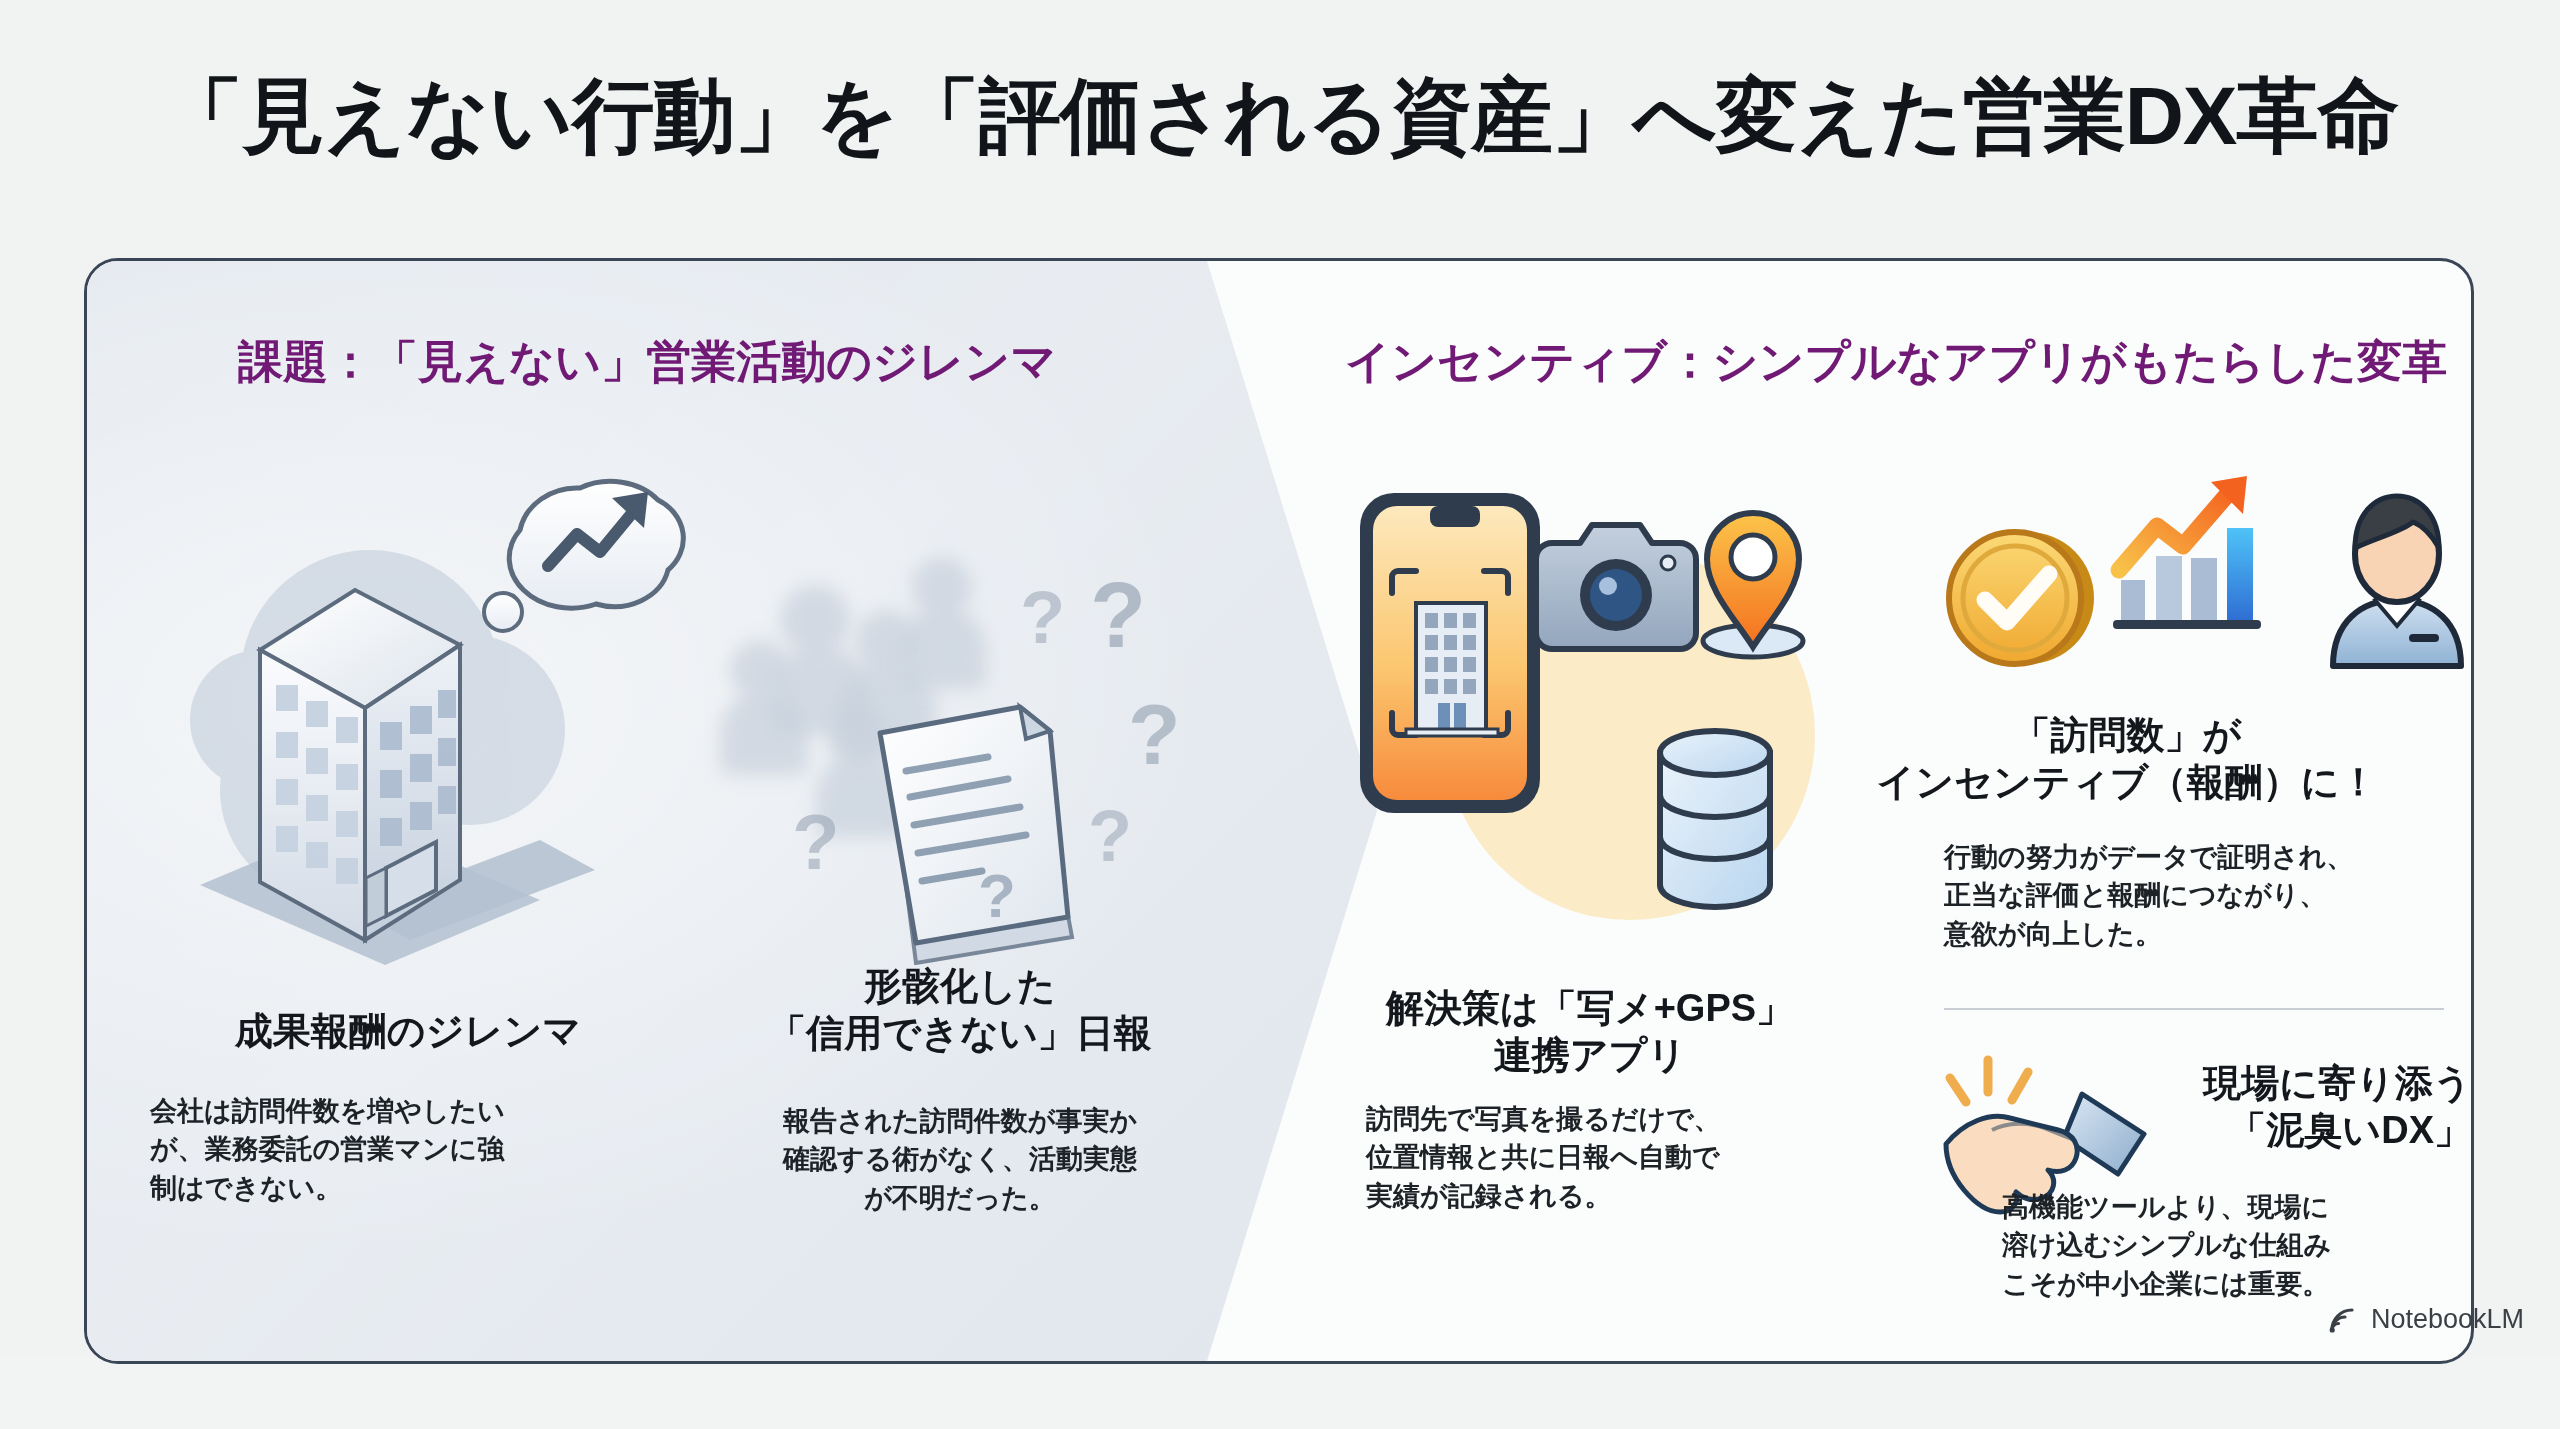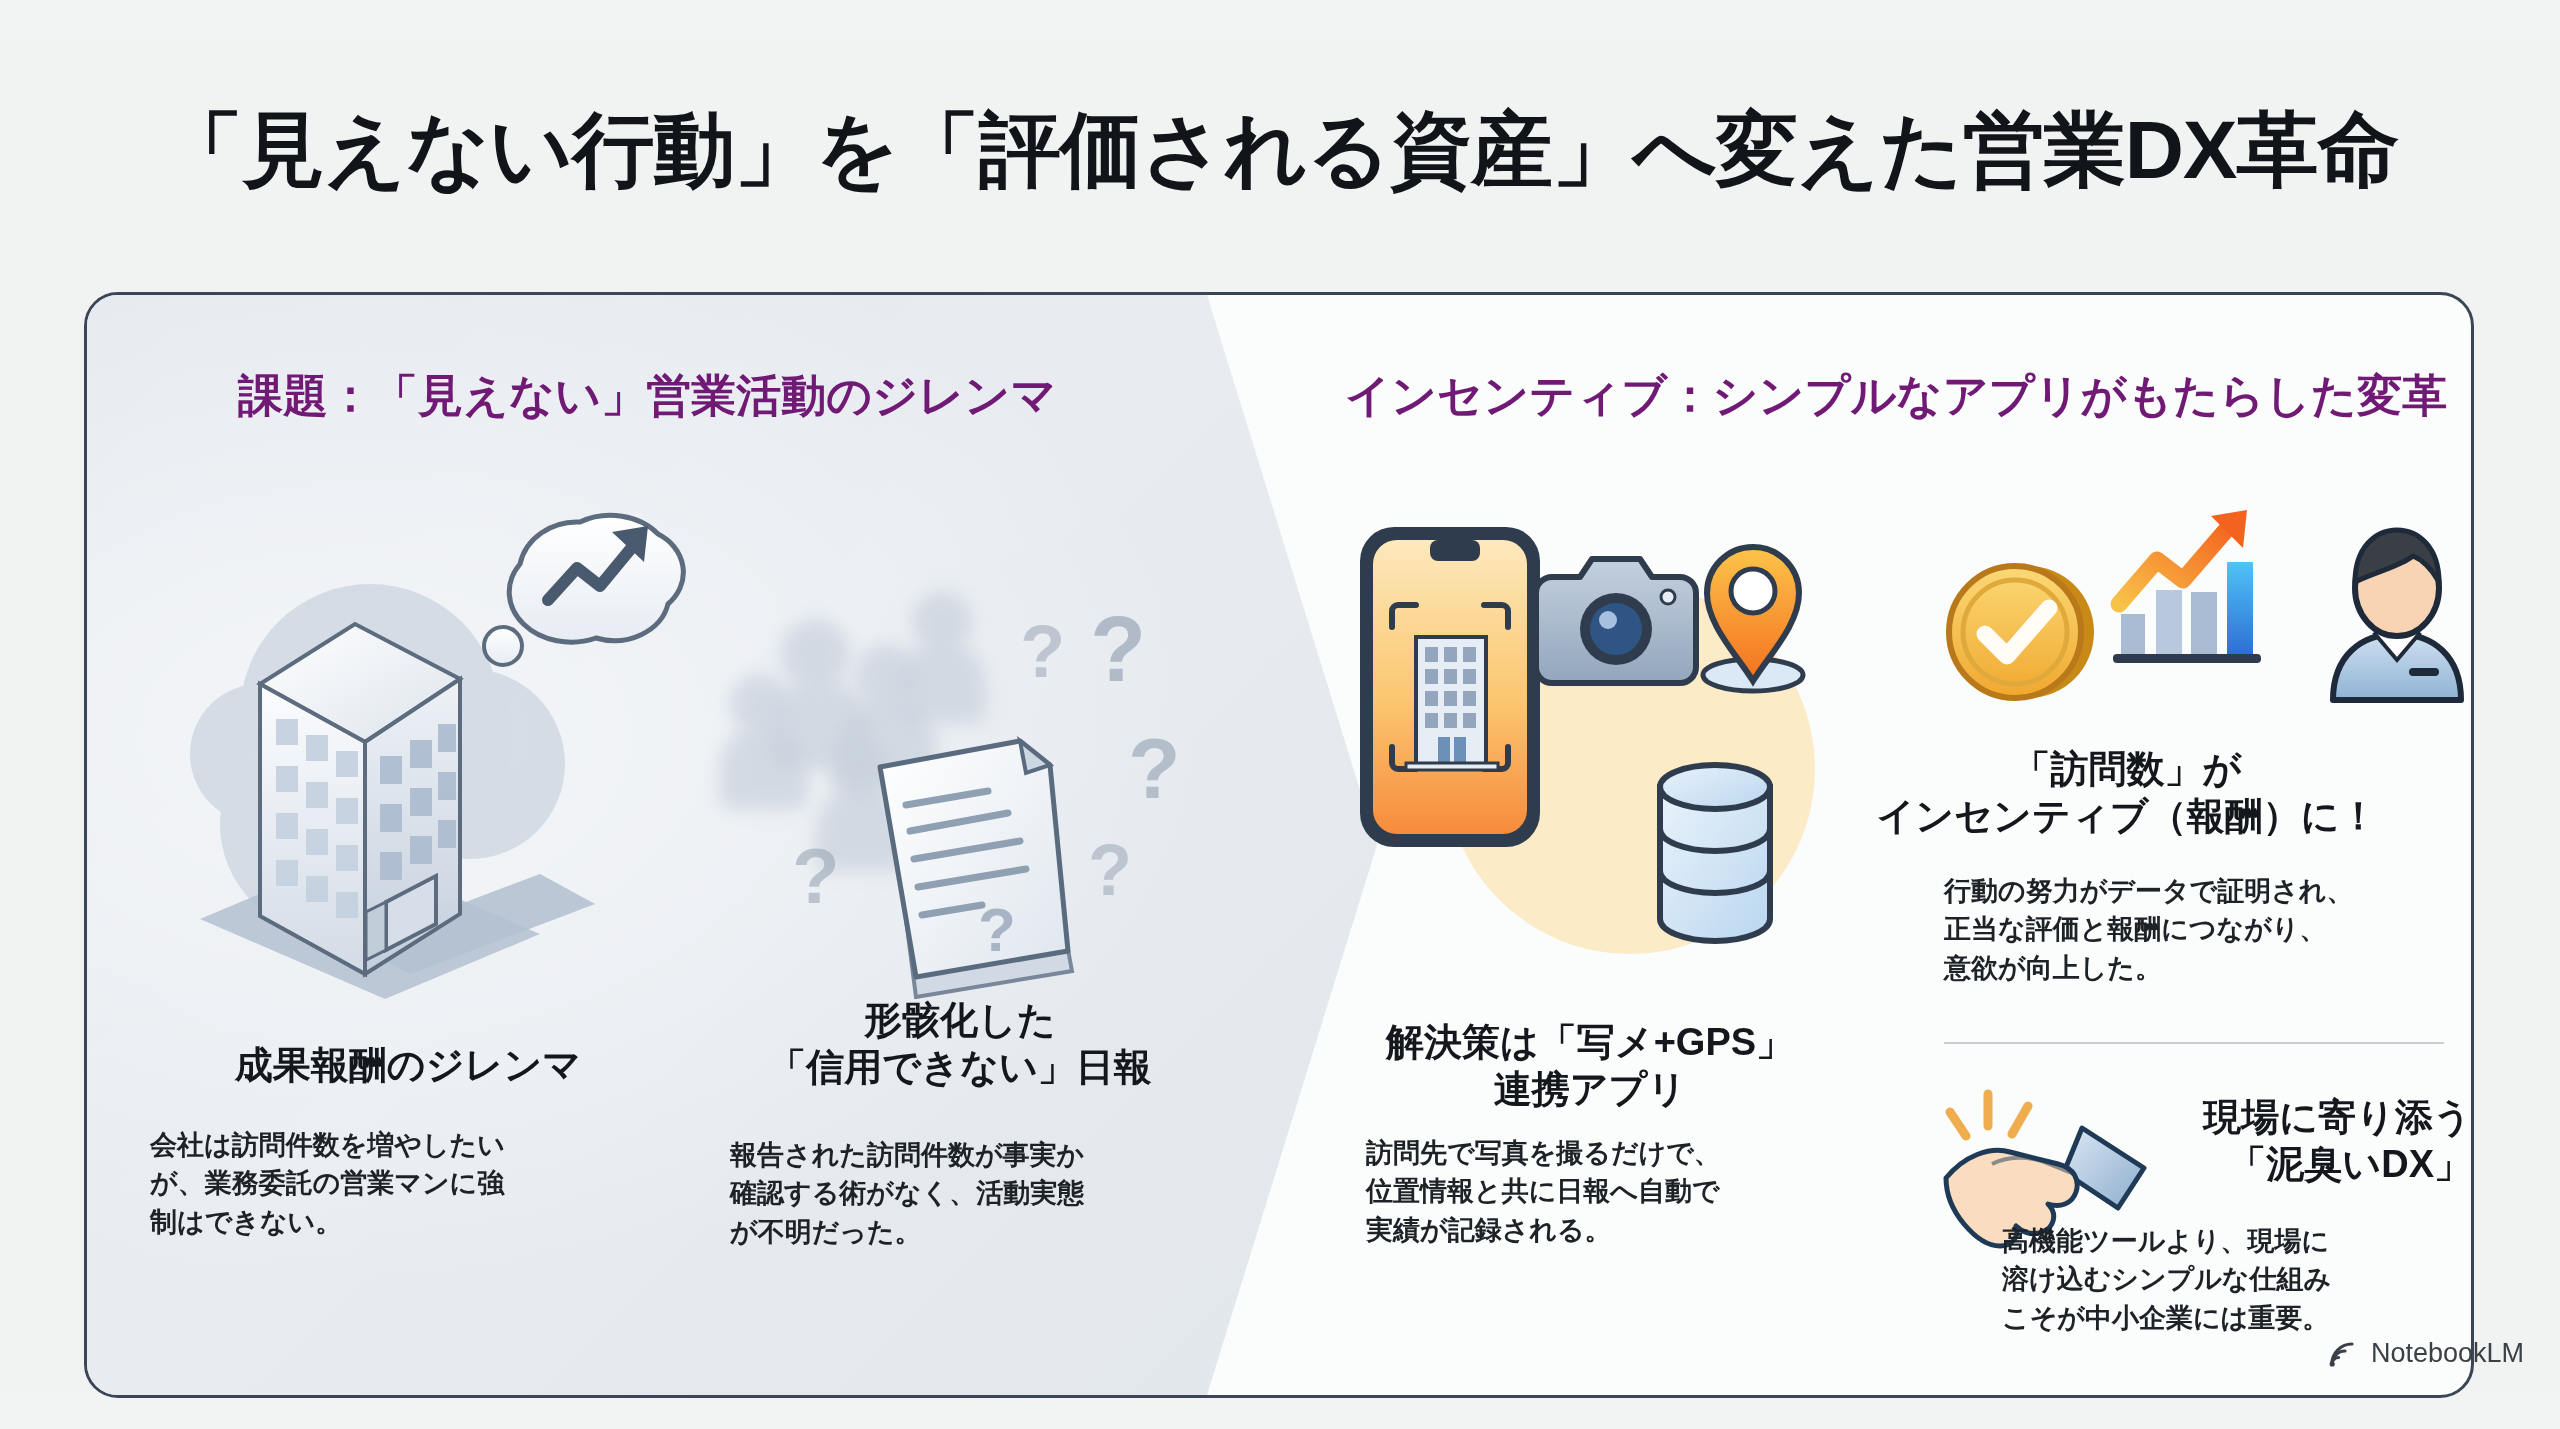--- a/index.html
+++ b/index.html
@@ -2,21 +2,21 @@
 <html><head>
 <meta charset="utf-8">
 <style>
   * { box-sizing: border-box; margin: 0; padding: 0; }
   html, body {
     width: 2560px; height: 1429px;
     background: #f2f4f4;
     font-family: "Liberation Sans", "DejaVu Sans", sans-serif;
     overflow: hidden;
   }
-  .page { position: relative; width: 2560px; height: 1357px; background: #f1f3f3; margin-top: 34px; }
+  .page { position: relative; width: 2560px; height: 1357px; background: #f1f3f3; }
 
   
   .title {
     position: absolute; left: 0; top: 62px; width: 2560px;
     text-align: center;
     font-size: 82px; font-weight: 700; color: #111418;
     letter-spacing: -1px; white-space: nowrap;
   }
 
   
@@ -53,21 +53,21 @@
   }
   .cap-body {
     position: absolute; font-weight: 600; color: #1d2227;
     font-size: 27px; line-height: 1.42; white-space: pre-line;
   }
 
   
   #c1-title { left: 148px; top: 1008px; width: 520px; }
   #c1-body  { left: 150px; top: 1092px; width: 470px; }
   #c2-title { left: 710px; top: 963px; width: 500px; }
-  #c2-body  { left: 730px; top: 1102px; width: 460px; }
+  #c2-body  { left: 730px; top: 1102px; width: 460px; text-align: center; }
   #s1-title { left: 1350px; top: 985px; width: 480px; }
   #s1-body  { left: 1366px; top: 1100px; width: 450px; }
   #r1-title { left: 1852px; top: 712px; width: 550px; text-align: center; }
   #r1-body  { left: 1944px; top: 838px; width: 520px; }
   #r2-title { left: 2072px; top: 1060px; width: 400px; text-align: right; }
   #r2-body  { left: 2002px; top: 1188px; width: 470px; }
 
   .hr-divider {
     position: absolute; left: 1944px; top: 1008px; width: 500px; height: 2px;
     background: #c9ced4;

